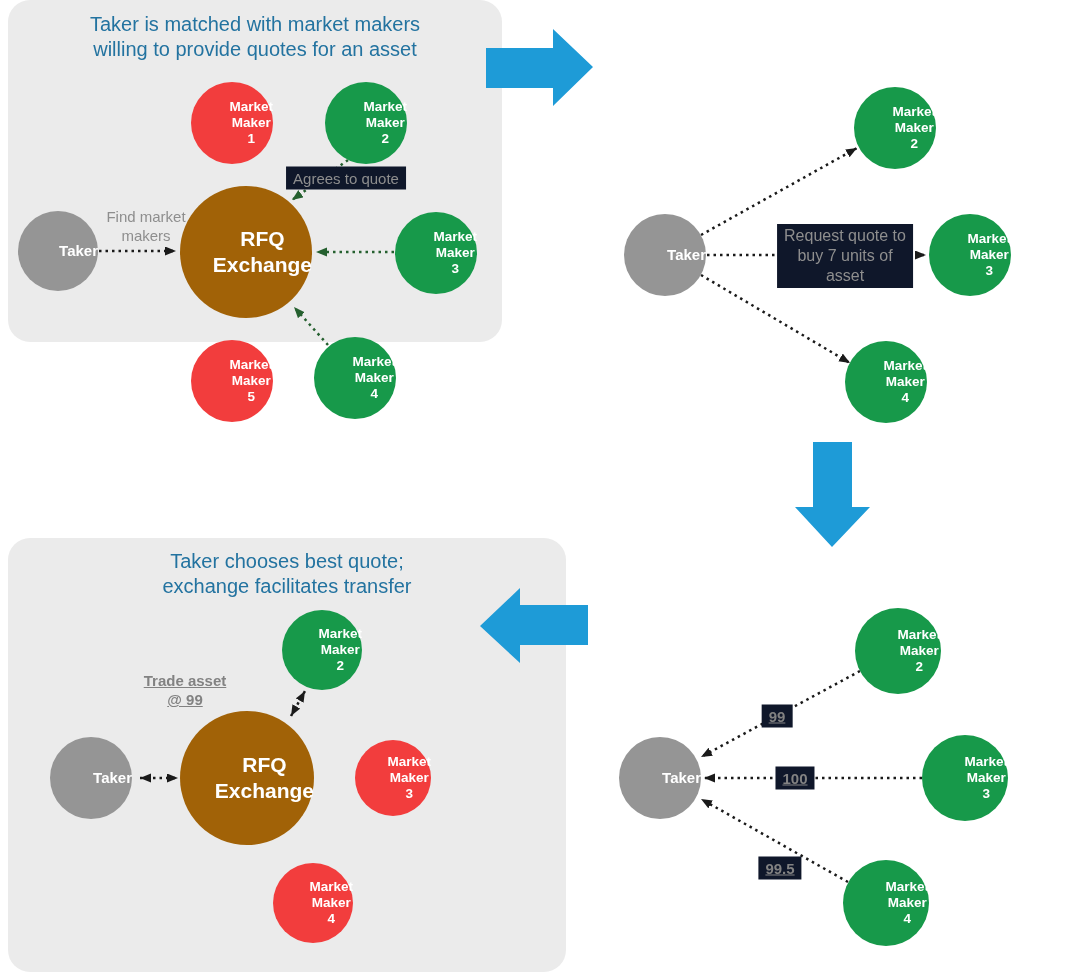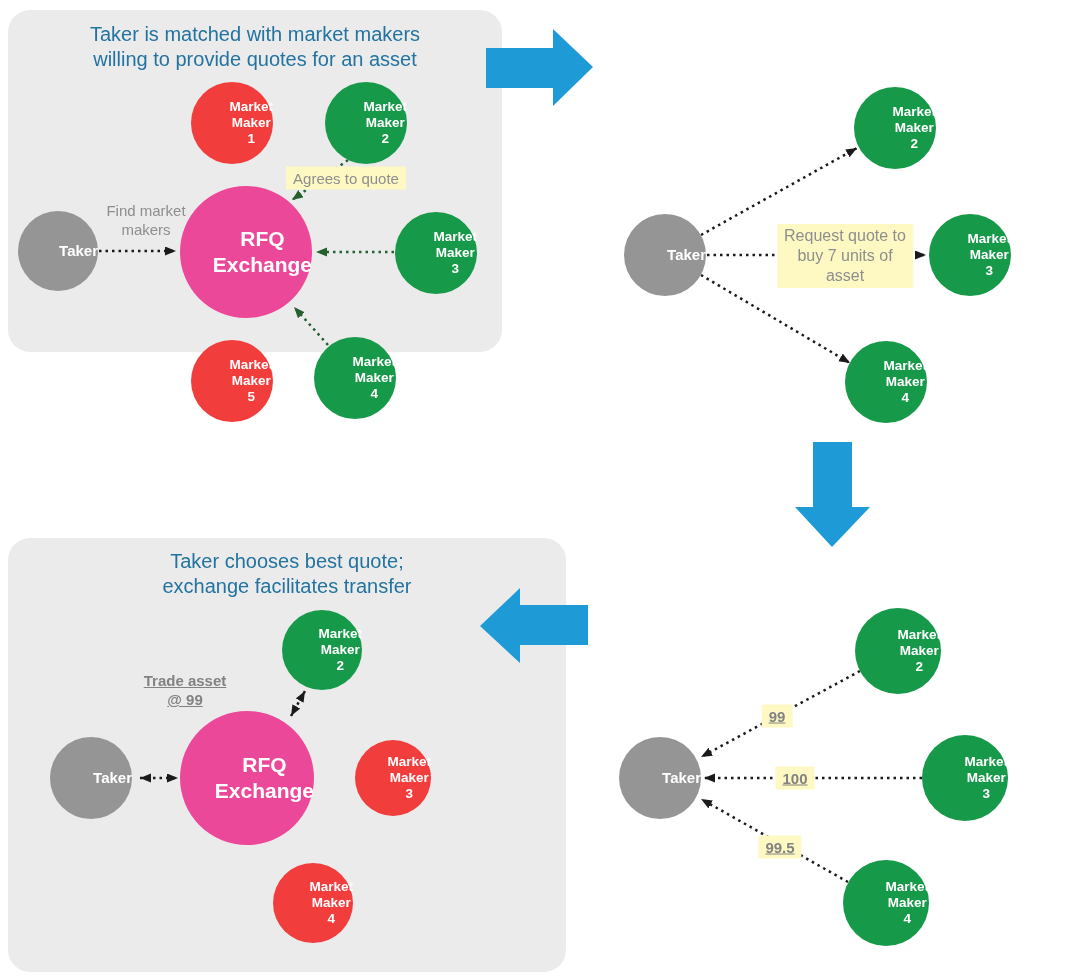--- a/index.html
+++ b/index.html
@@ -18,36 +18,36 @@
   .node{
     position:absolute;border-radius:50%;display:flex;align-items:center;justify-content:flex-end;
     z-index:3;text-align:center;font-weight:bold;
   }
   .node .node-label{
     color:#ffffff;font-size:13.5px;line-height:16px;white-space:pre-line;
   }
   .node.big .node-label{font-size:21px;line-height:26px;}
   .node.red{background:#f23d3d;}
   .node.green{background:#17994a;}
-  .node.blue{background:#ec4899;}
+  .node.blue{background:#a16207;}
   .node.gray{background:#959595;}
   .ann{
     position:absolute;z-index:4;color:#8e8e8e;font-size:15px;line-height:19px;
     text-align:center;white-space:pre-line;transform:translate(-50%,-50%);
   }
-  .ann.bg{background:#fef9c3;padding:2px 7px;}
+  .ann.bg{background:#0f172a;padding:2px 7px;}
   .ann.bold{font-weight:bold;color:#828282;text-decoration:underline;}
   .ann.req{font-size:16px;line-height:20px;}
 </style>
 </head>
 <body>
 
 <div id="stage">
 
-  <div class="panel" style="left:8px;top:10px;width:494px;height:342px">
+  <div class="panel" style="left:8px;top:0;width:494px;height:342px">
     <div class="panel-title" style="top:12px">Taker is matched with market makers
 willing to provide quotes for an asset</div>
   </div>
 
 
 
   <div class="panel" style="left:8px;top:538px;width:558px;height:434px">
     <div class="panel-title" style="top:11px">Taker chooses best quote;
 exchange facilitates transfer</div>
   </div>
@@ -173,28 +173,28 @@
     <span class="node-label">Market
 Maker
 3</span>
   </div>
   <div class="node red" style="left:273px;top:863px;width:80px;height:80px">
     <span class="node-label">Market
 Maker
 4</span>
   </div>
 
-  <div class="ann" style="left:146px;top:220px">Find market
+  <div class="ann" style="left:146px;top:226px">Find market
 makers</div>
   <div class="ann bg" style="left:346px;top:178px">Agrees to quote</div>
 
   <div class="ann bg req" style="left:845px;top:256px">Request quote to
 buy 7 units of
 asset</div>
 
   <div class="ann bg bold" style="left:777px;top:716px">99</div>
   <div class="ann bg bold" style="left:795px;top:778px">100</div>
-  <div class="ann bg bold" style="left:780px;top:847px">99.5</div>
+  <div class="ann bg bold" style="left:780px;top:868px">99.5</div>
 
   <div class="ann bold" style="left:185px;top:690px">Trade asset
 @ 99</div>
 
 </div>
 
 </body></html>

